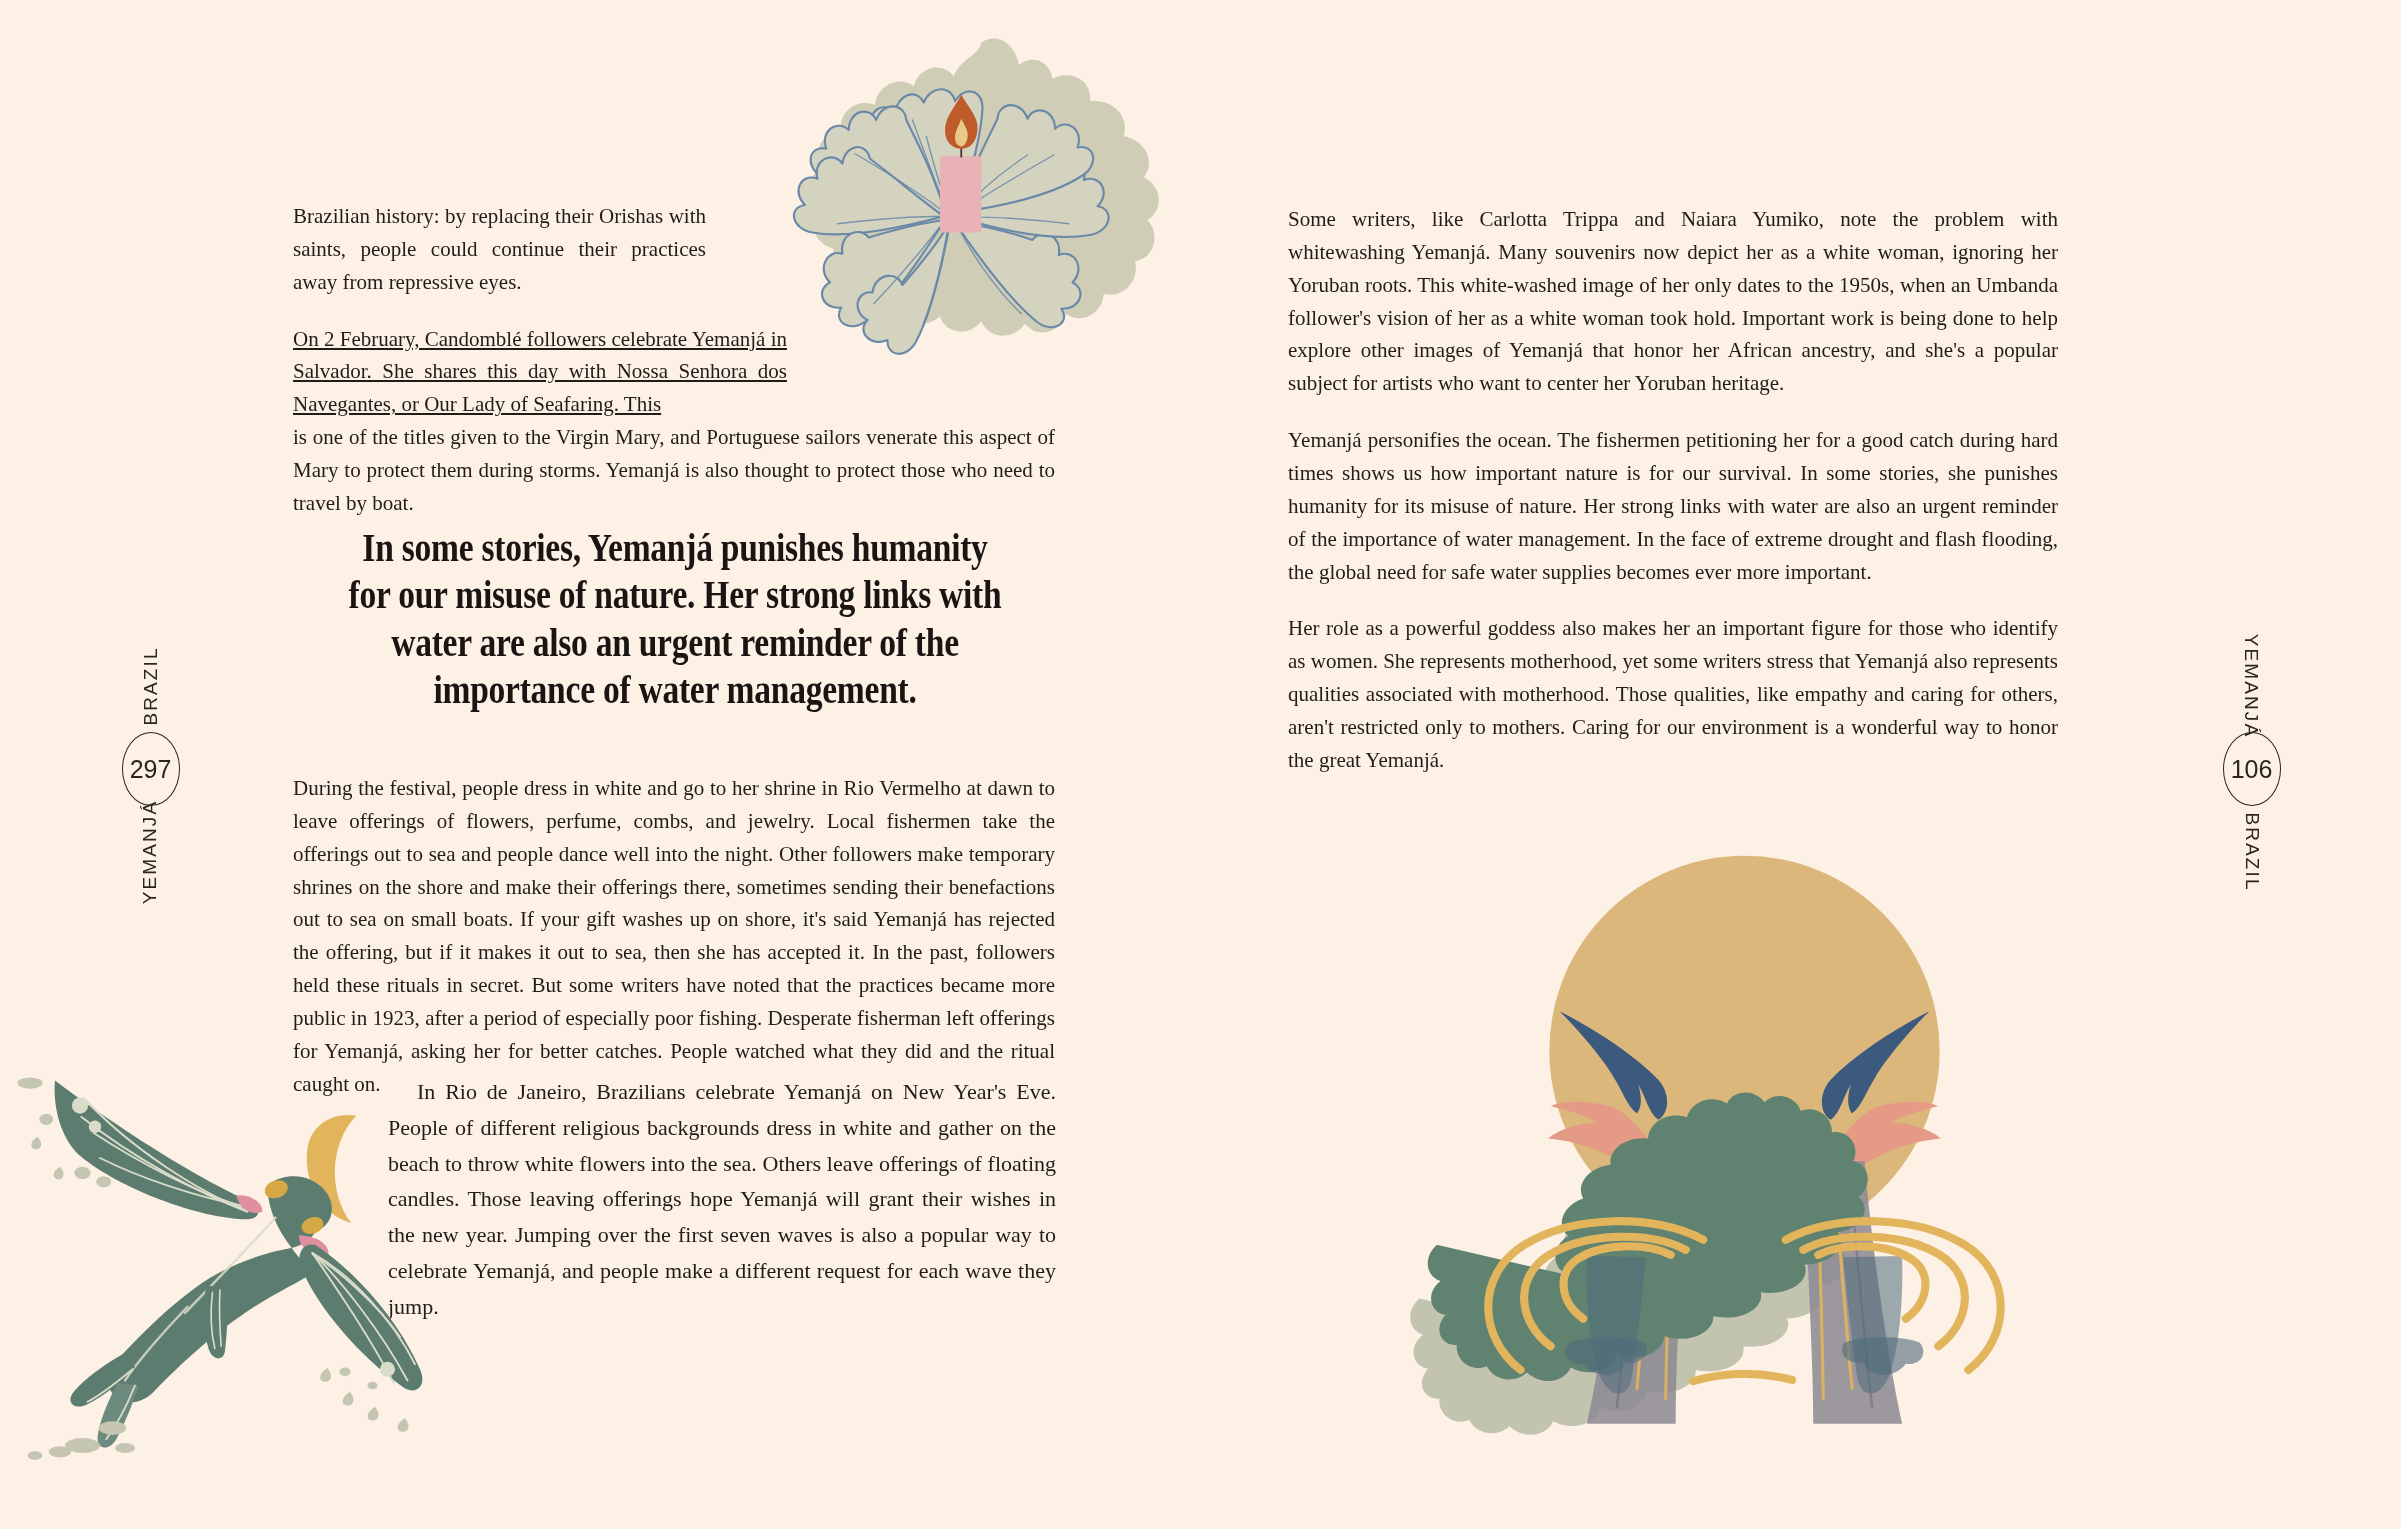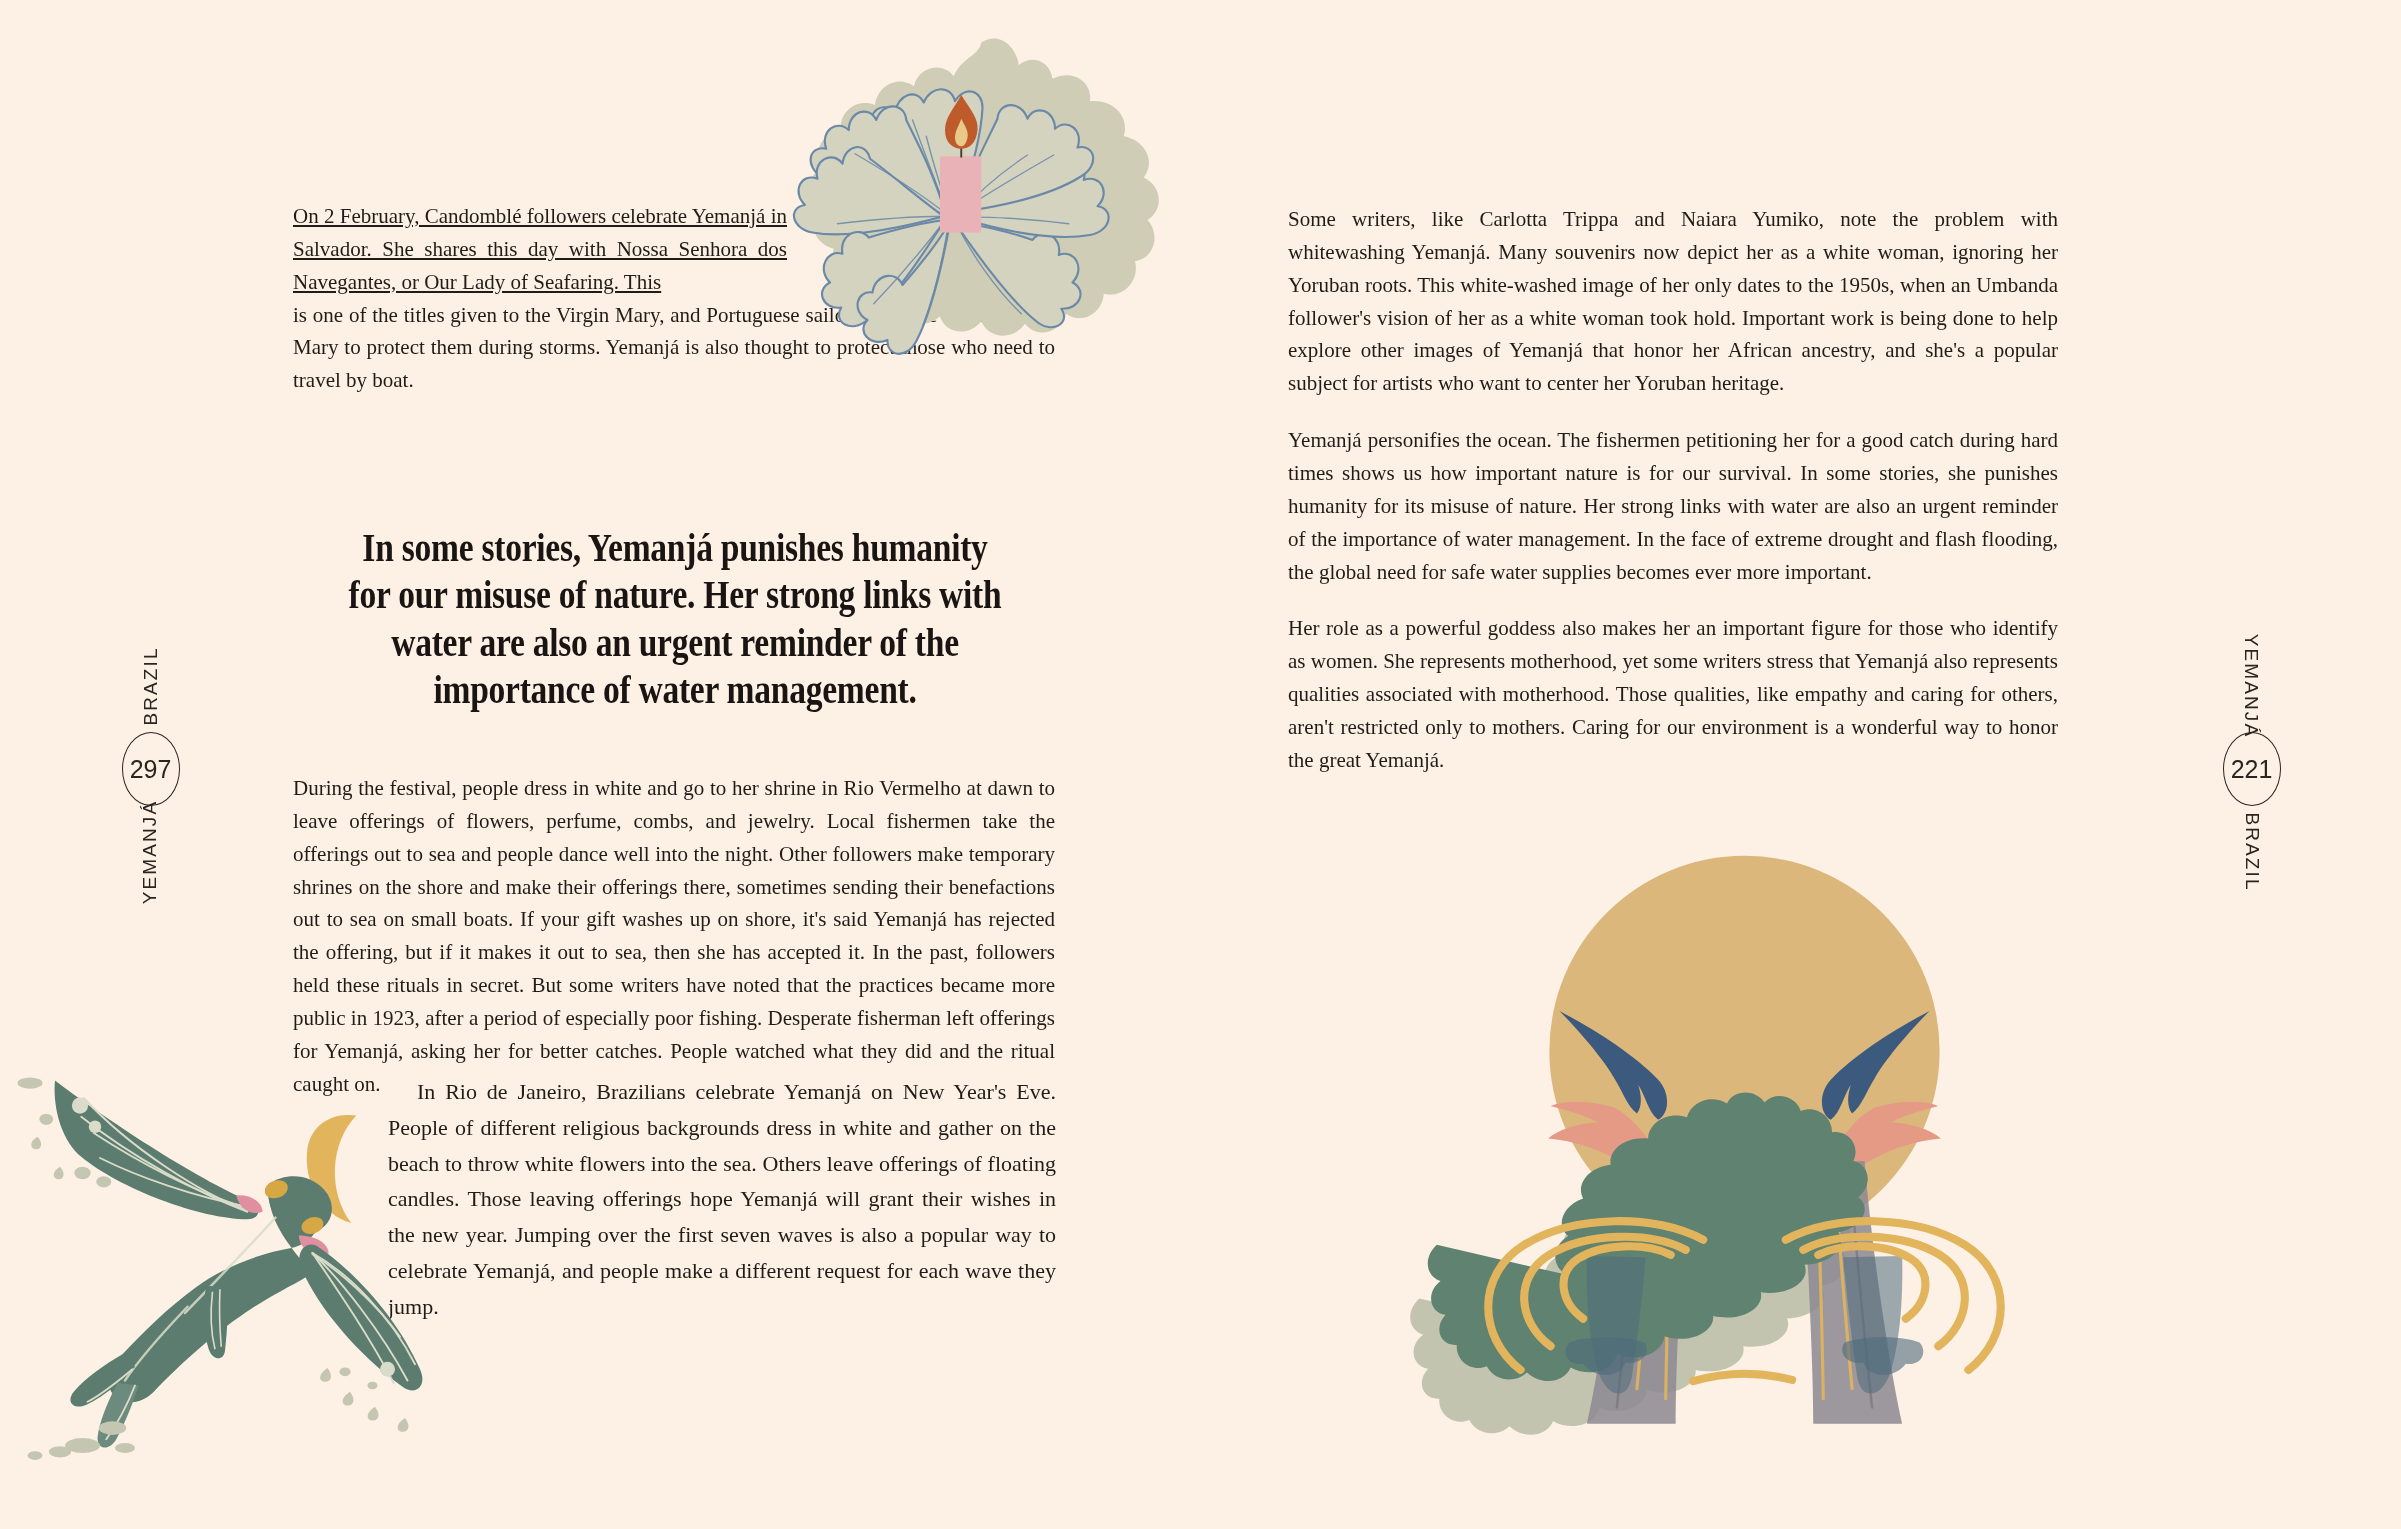--- a/index.html
+++ b/index.html
@@ -128,25 +128,26 @@
 <div class="spread">
 
   <div class="margin-rail left">
     <div class="rail-label">BRAZIL</div>
     <div class="folio">297</div>
     <div class="rail-label">YEMANJÁ</div>
   </div>
 
   <div class="margin-rail right">
     <div class="rail-label">YEMANJÁ</div>
-    <div class="folio">221</div>
+    <div class="folio">106</div>
     <div class="rail-label">BRAZIL</div>
   </div>
 
   <div class="col left">
+    <p class="body p-intro">Brazilian history: by replacing their Orishas with saints, people could continue their practices away from repressive eyes.</p>
     <p class="body p-wrap"><span class="short">On 2 February, Candomblé followers celebrate Yemanjá in Salvador. She shares this day with Nossa Senhora dos Navegantes, or Our Lady of Seafaring. This</span><span> is one of the titles given to the Virgin Mary, and Portuguese sailors venerate this aspect of Mary to protect them during storms. Yemanjá is also thought to protect those who need to travel by boat.</span></p>
   </div>
 
   <div class="pullquote">In some stories, Yemanjá punishes humanity for our misuse of nature. Her strong links with water are also an urgent reminder of the importance of water management.</div>
 
   <div class="col left" style="top:772px;">
     <p class="body">During the festival, people dress in white and go to her shrine in Rio Vermelho at dawn to leave offerings of flowers, perfume, combs, and jewelry. Local fishermen take the offerings out to sea and people dance well into the night. Other followers make temporary shrines on the shore and make their offerings there, sometimes sending their benefactions out to sea on small boats. If your gift washes up on shore, it's said Yemanjá has rejected the offering, but if it makes it out to sea, then she has accepted it. In the past, followers held these rituals in secret. But some writers have noted that the practices became more public in 1923, after a period of especially poor fishing. Desperate fisherman left offerings for Yemanjá, asking her for better catches. People watched what they did and the ritual caught on.</p>
   </div>
 
   <p class="p-offset"><span class="lead">In Rio de Janeiro, Brazilians celebrate Yemanjá on New Year's Eve. People of different religious backgrounds dress in white and gather on the beach to throw white flowers into the sea. Others leave offerings of floating candles. Those leaving offerings hope Yemanjá will grant their wishes in the new year. Jumping over the first seven waves is also a popular way to celebrate Yemanjá, and people make a different request for each wave they jump.</span></p>

